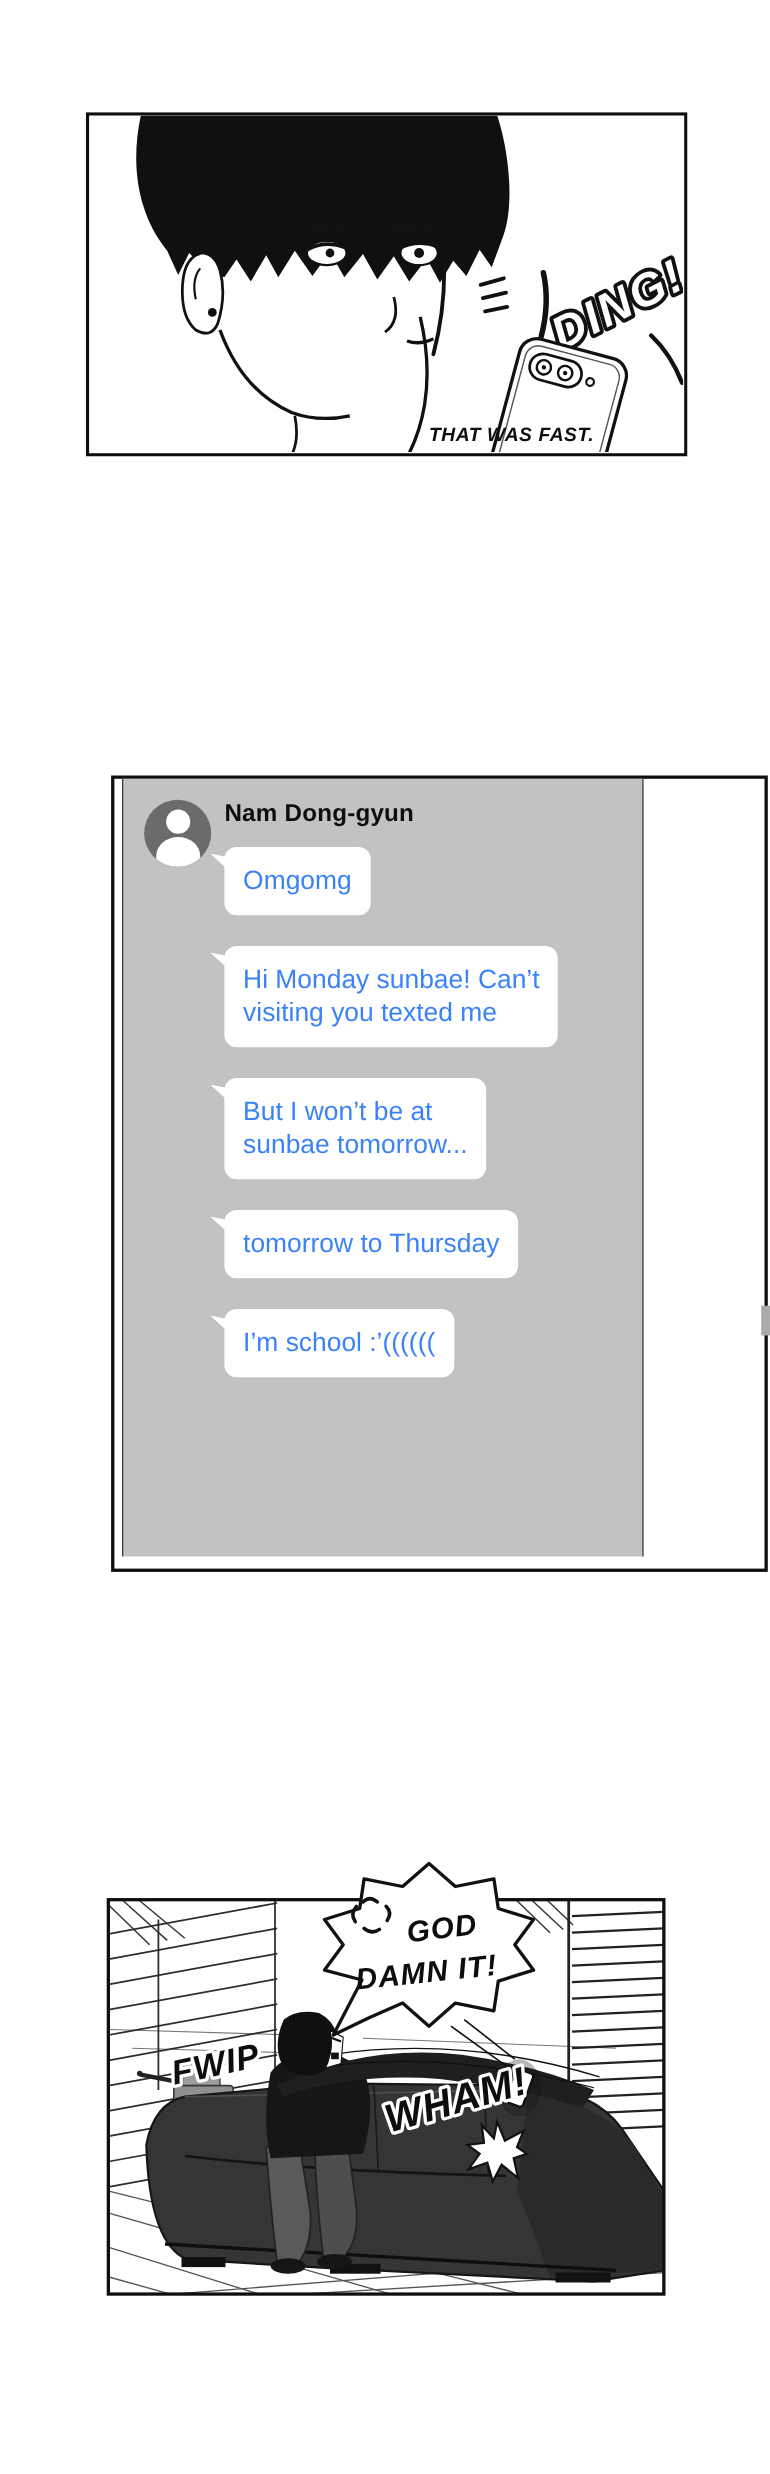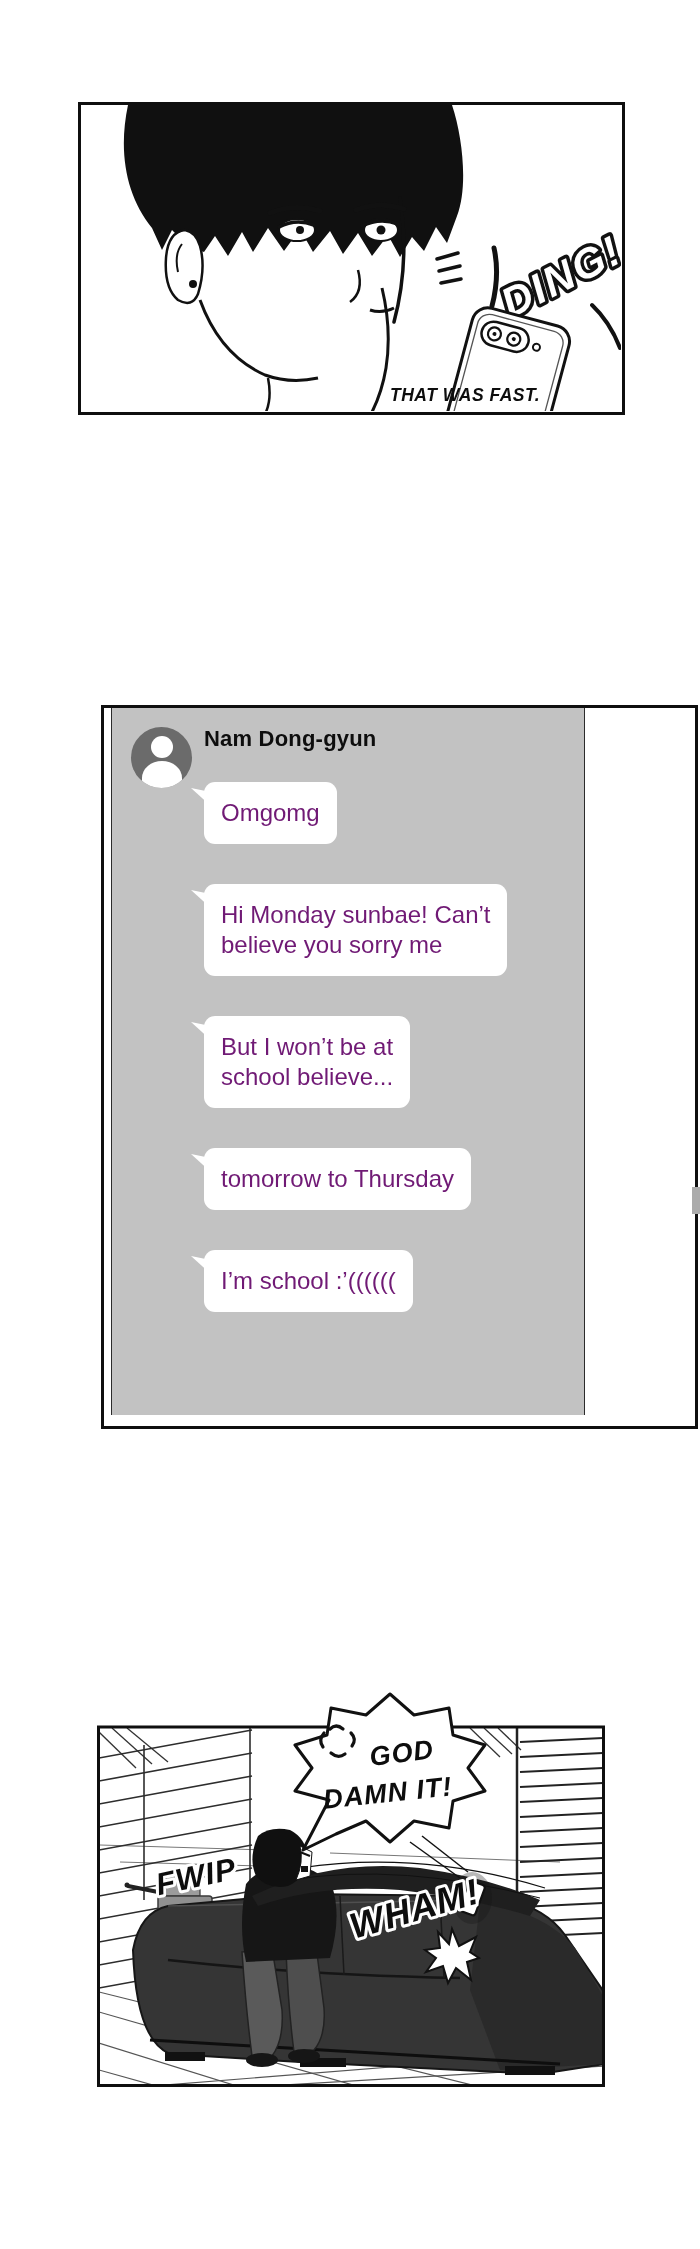--- a/index.html
+++ b/index.html
@@ -16,21 +16,21 @@
           background:#6b6b6b;overflow:hidden;}
   .avatar-head{position:absolute;left:50%;top:9px;transform:translateX(-50%);
                width:22px;height:22px;border-radius:50%;background:#fff;}
   .avatar-body{position:absolute;left:50%;top:34px;transform:translateX(-50%);
                width:40px;height:34px;border-radius:50% 50% 8px 8px;background:#fff;}
   .contact-name{position:absolute;left:92px;top:18px;font-size:22px;font-weight:bold;
                 color:#0d0d0d;letter-spacing:.2px;white-space:nowrap;}
   .bubbles{position:absolute;left:92px;top:62px;display:flex;flex-direction:column;
            align-items:flex-start;gap:28px;}
   .bubble{position:relative;background:#ffffff;border-radius:11px;padding:16px 17px;
-          font-size:24px;line-height:30px;color:#701a75;margin-top:12px;}
+          font-size:24px;line-height:30px;color:#3b82f6;}
   .bubble .ln{white-space:nowrap;}
   .bubble::before{content:"";position:absolute;left:-13px;top:6px;width:22px;height:20px;
           background:#fff;clip-path:polygon(0 0,100% 22%,100% 100%);}
 
   .panel1{position:absolute;left:78px;top:102px;width:547px;height:313px;}
   .panel3{position:absolute;left:90px;top:1688px;width:522px;height:407px;}
 
   .edge-tick{position:absolute;left:692px;top:1187px;width:8px;height:27px;background:#ababab;}
 </style>
 </head>
@@ -109,25 +109,25 @@
         <div class="avatar-head"></div>
         <div class="avatar-body"></div>
       </div>
       <div class="contact-name">Nam Dong-gyun</div>
       <div class="bubbles">
         <div class="bubble">
           <div class="ln">Omgomg</div>
         </div>
         <div class="bubble">
           <div class="ln">Hi Monday sunbae! Can’t</div>
-          <div class="ln">believe you sorry me</div>
+          <div class="ln">visiting you texted me</div>
         </div>
         <div class="bubble">
           <div class="ln">But I won’t be at</div>
-          <div class="ln">school believe...</div>
+          <div class="ln">sunbae tomorrow...</div>
         </div>
         <div class="bubble">
           <div class="ln">tomorrow to Thursday</div>
         </div>
         <div class="bubble">
           <div class="ln">I’m school :’((((((</div>
         </div>
       </div>
     </div>
   </div>

